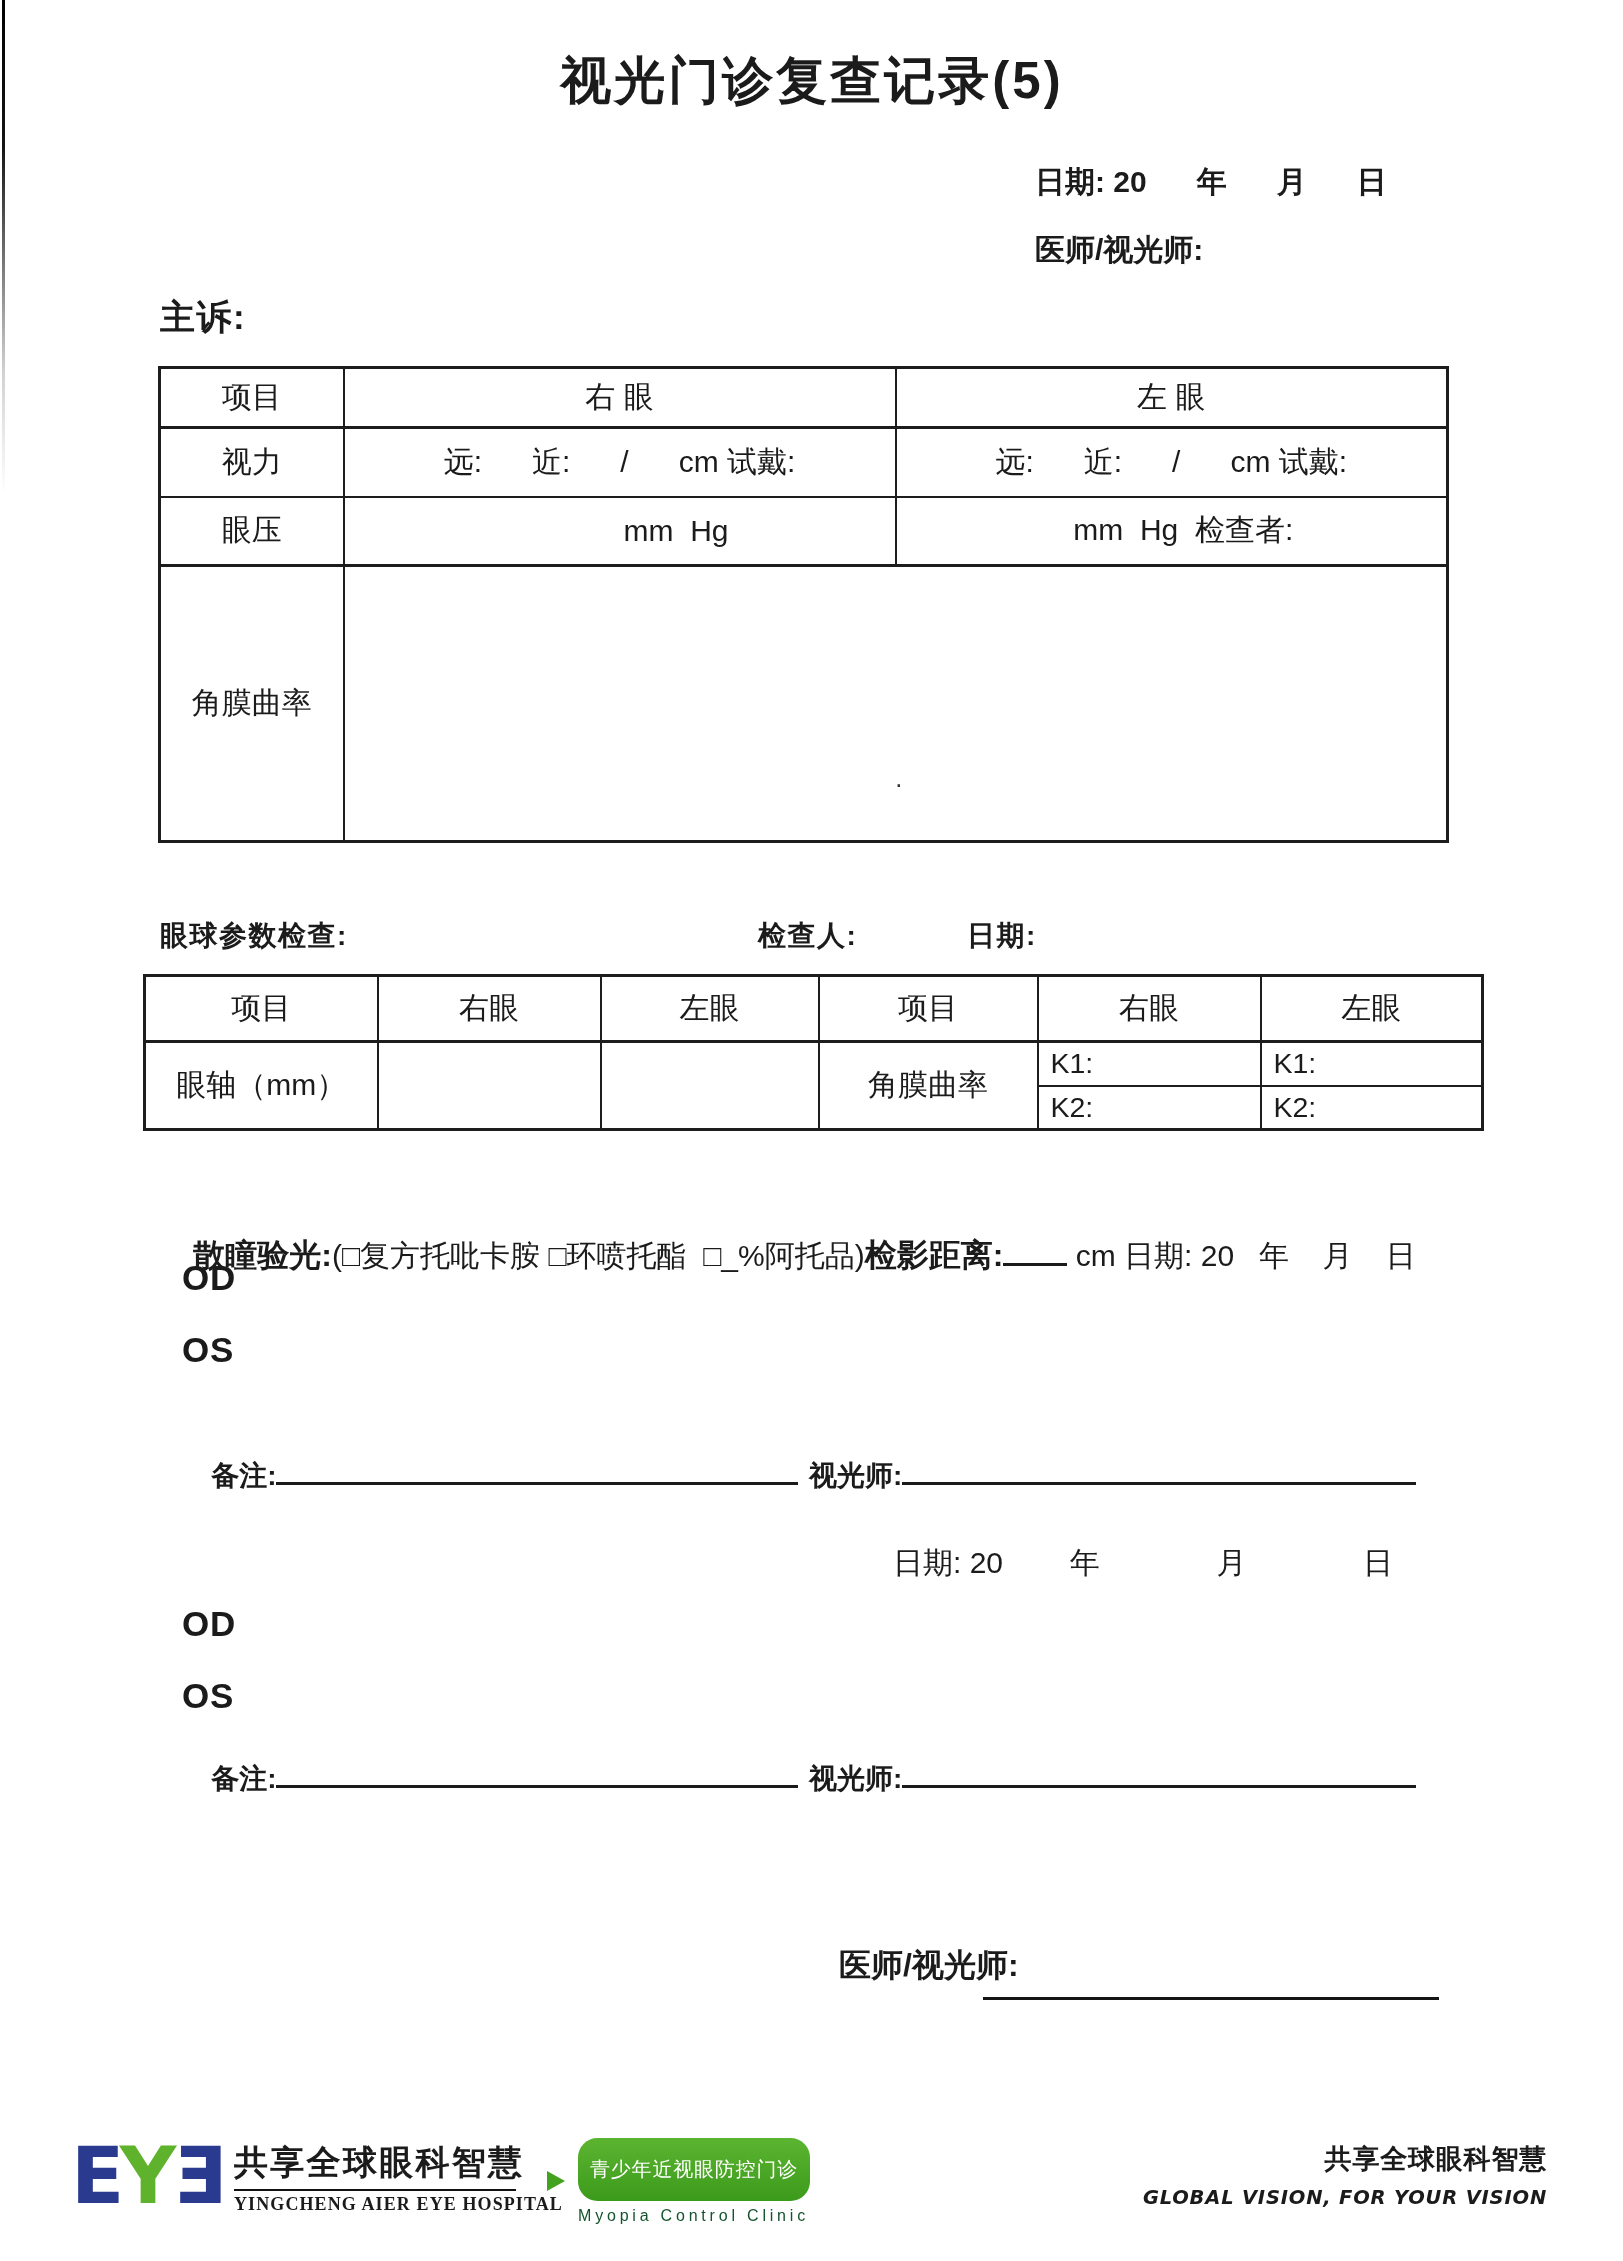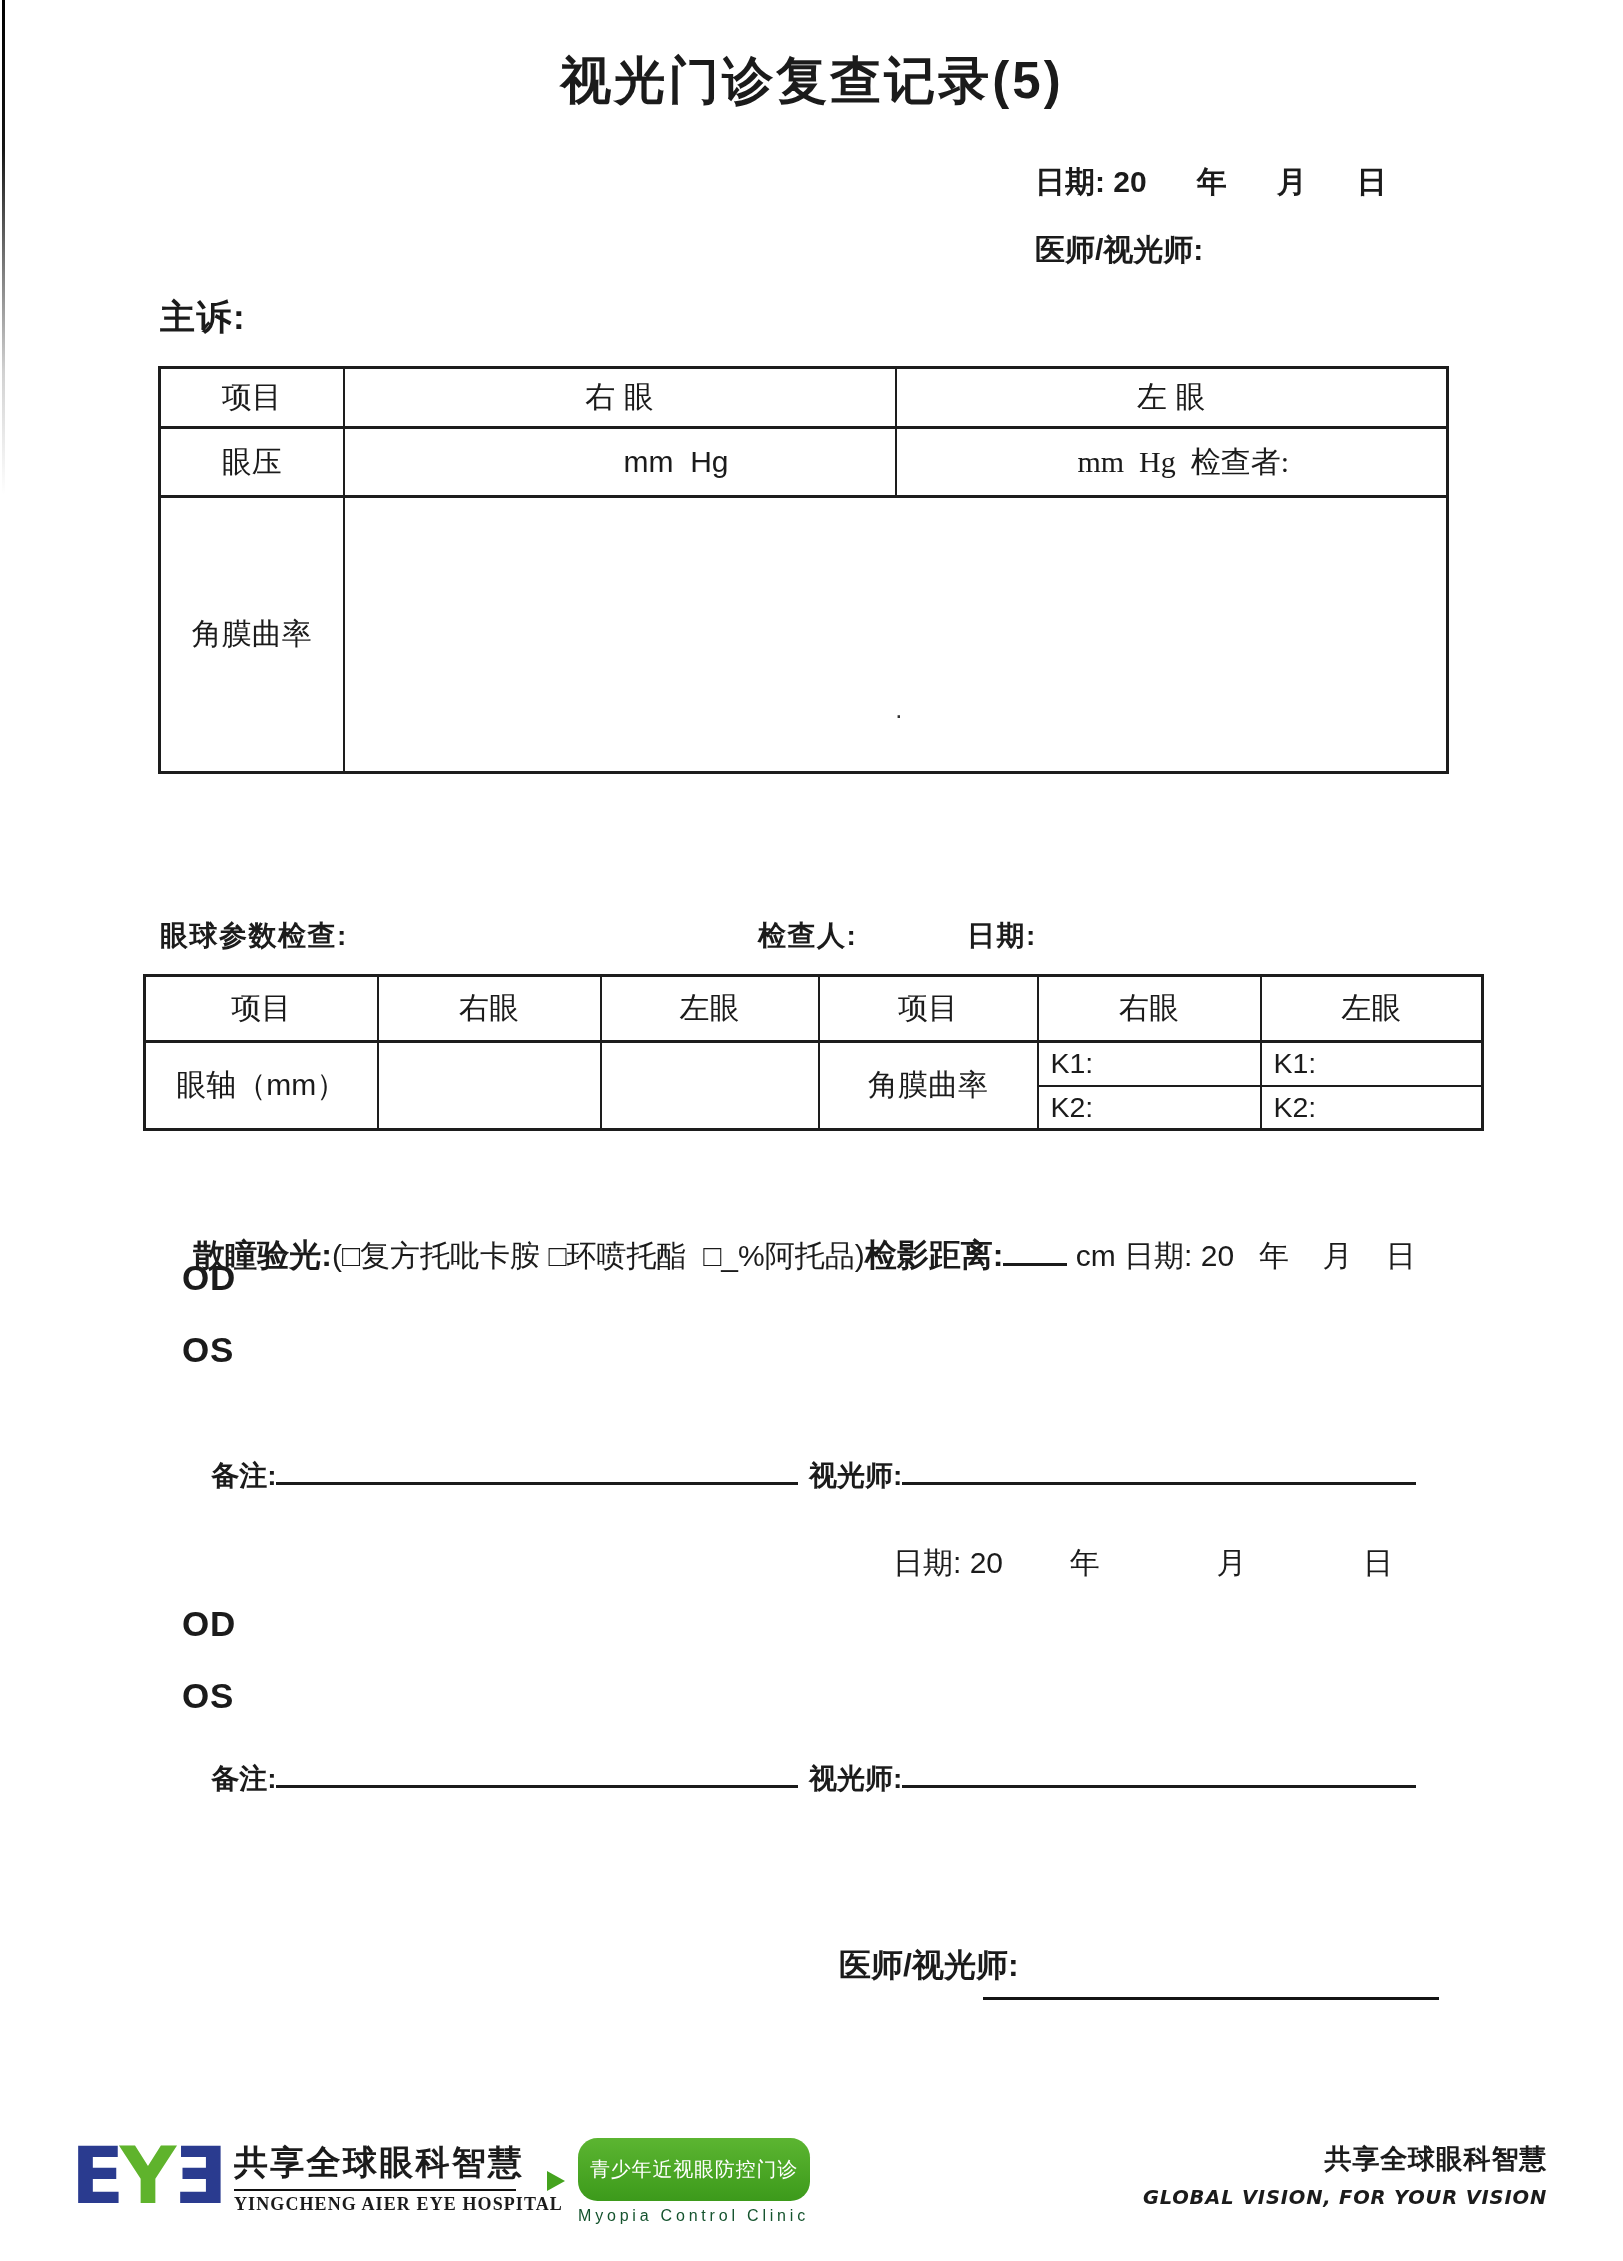--- a/index.html
+++ b/index.html
@@ -42,21 +42,21 @@
     color:var(--ink);
   }
   .t1{position:absolute;left:158px;top:366px;width:1288px;}
   .t1{border:3px solid #1d1d1d;}
   .t1 .c1{width:184px;}.t1 .c2{width:552px;}.t1 .c3{width:552px;}
   .t1 .r-head td{height:60px;border-bottom-width:3px;}
   .t1 .r-vision td{height:69px;}
   .t1 .r-pressure td{height:69px;border-bottom-width:3px;}
   .t1 .r-ocular td{height:276px;}
   .t1 .pressure-right{padding-left:113px;}
-  .t1 .pressure-left{padding-left:24px;font-family:Liberation Serif, serif;}
+  .t1 .pressure-left{padding-left:24px;}
   .ocular-cell{position:relative;}
   .stray{
     position:absolute;left:50%;top:72%;
     font-size:25.5px;color:#333;
   }
 
   .params-label{position:absolute;font-size:28px;font-weight:700;letter-spacing:1.5px;}
 
   .t2{position:absolute;left:143px;top:974px;width:1339px;border:3px solid #1d1d1d;}
   .t2 .p1{width:233px;}.t2 .p2{width:223px;}.t2 .p3{width:218px;}
@@ -132,20 +132,25 @@
     <colgroup>
         <col class="c1">
         <col class="c2">
         <col class="c3">
       </colgroup>
     <tbody>
       <tr class="r-head">
         <td>项目</td>
         <td>右 眼</td>
         <td>左 眼</td>
+      </tr>
+      <tr class="r-vision">
+        <td>视力</td>
+        <td class="pre">远:      近:      /      cm 试戴:</td>
+        <td class="pre">远:      近:      /      cm 试戴:</td>
       </tr>
       <tr class="r-pressure">
         <td>眼压</td>
         <td class="pre pressure-right">mm  Hg</td>
         <td class="pre pressure-left">mm  Hg  检查者:</td>
       </tr>
       <tr class="r-ocular">
         <td>角膜曲率</td>
         <td colspan="2" class="ocular-cell">
           <span class="stray">.</span>

